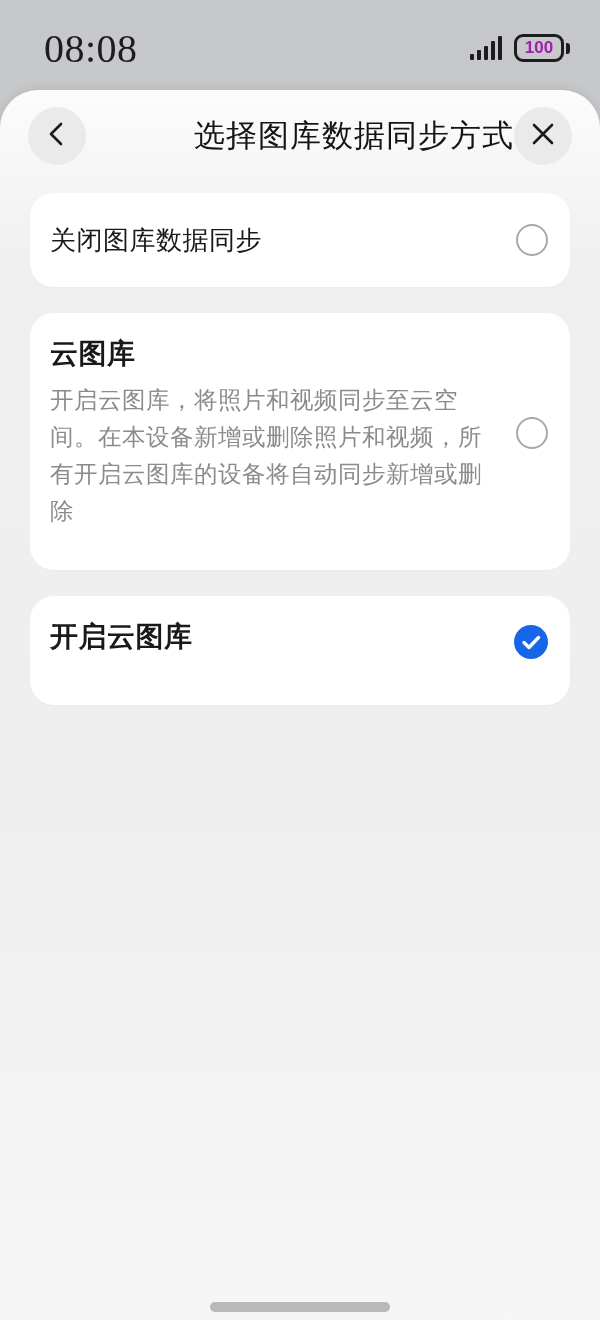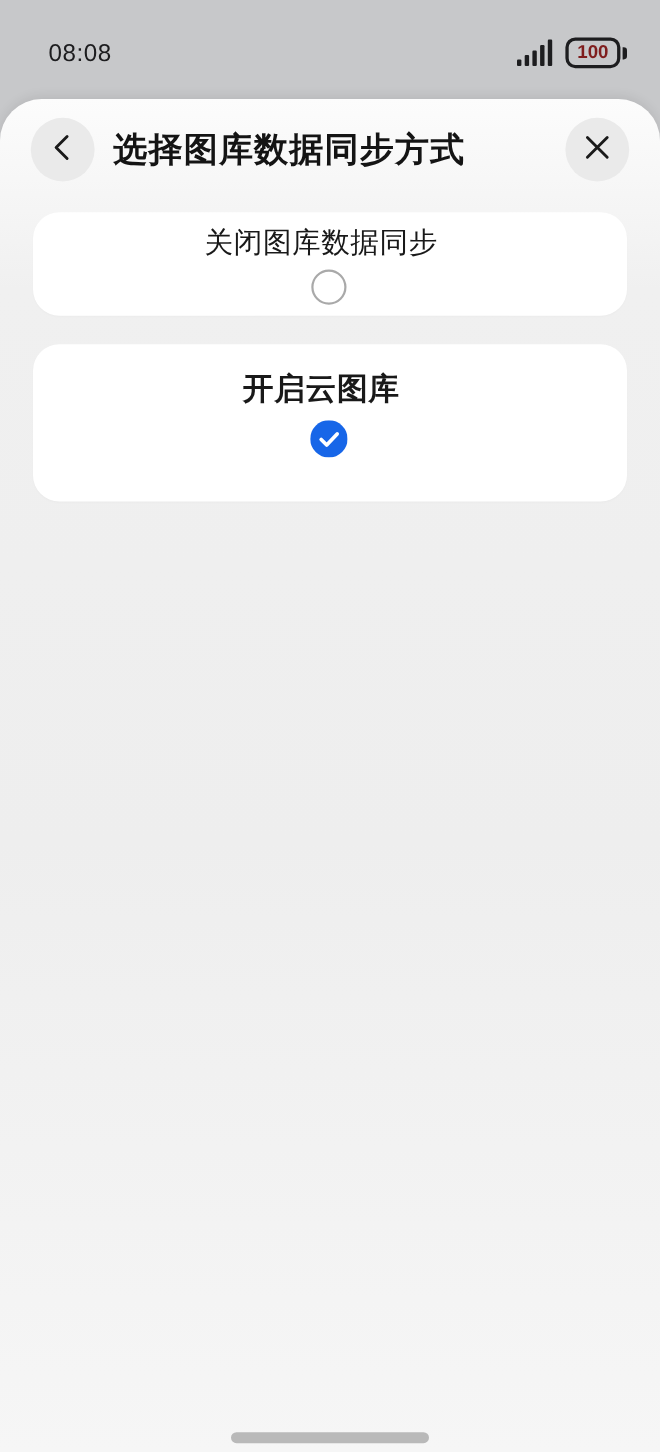--- a/index.html
+++ b/index.html
@@ -11,35 +11,35 @@
     overflow: hidden;
   }
 
   
   .status-bar {
     position: absolute; top: 0; left: 0; right: 0; height: 90px;
     display: flex; align-items: center; justify-content: space-between;
     padding: 6px 30px 0 44px;
     color: #1d1d1f;
   }
-  .status-time { font-size: 22px; font-weight: 400; letter-spacing: 0.5px; }
+  .status-time { font-size: 40px; font-weight: 400; letter-spacing: 0.5px; font-family: Liberation Serif, serif; }
   .status-right { display: flex; align-items: center; gap: 12px; }
   .signal { display: flex; align-items: flex-end; gap: 3px; height: 24px; }
   .signal span { display: block; width: 4px; background: #1d1d1f; border-radius: 1px; }
   .signal span:nth-child(1){ height: 6px; }
   .signal span:nth-child(2){ height: 10px; }
   .signal span:nth-child(3){ height: 14px; }
   .signal span:nth-child(4){ height: 19px; }
   .signal span:nth-child(5){ height: 24px; }
   .battery { display: flex; align-items: center; }
   .battery-body {
     width: 50px; height: 28px;
     border: 3px solid #1d1d1f; border-radius: 9px;
     display: flex; align-items: center; justify-content: center;
-    font-size: 17px; font-weight: 700; color: #7f1d1d;
+    font-size: 17px; font-weight: 700; color: #a21caf;
   }
   .battery-nub {
     width: 4px; height: 11px; background: #1d1d1f;
     border-radius: 0 3px 3px 0; margin-left: 2px;
   }
 
   
   .sheet {
     position: absolute; top: 90px; left: 0; right: 0; bottom: 0;
     border-radius: 38px 38px 0 0;
@@ -52,35 +52,35 @@
     padding: 17px 28px 0 28px;
     margin-bottom: 28px;
   }
   .circle-btn {
     width: 58px; height: 58px; border-radius: 50%;
     background: #eaeaea;
     display: flex; align-items: center; justify-content: center;
     flex: none; cursor: pointer;
   }
   .sheet-title {
-    font-size: 31px; font-weight: 700; color: #141414;
+    font-size: 31px; font-weight: 400; color: #141414;
     margin-left: 17px; letter-spacing: 1px;
     flex: 1 1 auto;
+    text-align: right;
   }
 
   
   .cards { padding: 0 30px; }
   .card {
     background: #ffffff; border-radius: 24px;
     margin-bottom: 26px;
     display: flex; align-items: center;
     padding: 22px 22px 40px 20px;
     box-shadow: 0 1px 2px rgba(0,0,0,0.02);
     cursor: pointer;
-    flex-direction: column;
   }
   .card.simple { min-height: 94px; padding-top: 10px; padding-bottom: 10px; }
   .card-main { flex: 1 1 auto; min-width: 0; padding-right: 14px; }
   .card-label { font-size: 26px; font-weight: 500; color: #191919; letter-spacing: 0.5px; }
   .card-title { font-size: 28px; font-weight: 600; color: #191919; letter-spacing: 0.5px; margin-bottom: 9px; }
   .card-desc  { font-size: 23.5px; color: #8b8b8b; line-height: 37px; letter-spacing: 0.5px; }
 
   .radio {
     flex: none; width: 32px; height: 32px; border-radius: 50%;
     border: 2px solid #a9a9a9; background: transparent;
@@ -141,20 +141,27 @@
 
   <div class="cards">
 
     <div class="card simple">
       <div class="card-main">
         <div class="card-label">关闭图库数据同步</div>
       </div>
       <div class="radio"></div>
     </div>
 
+    <div class="card">
+      <div class="card-main">
+        <div class="card-title">云图库</div>
+        <div class="card-desc">开启云图库，将照片和视频同步至云空间。在本设备新增或删除照片和视频，所有开启云图库的设备将自动同步新增或删除</div>
+      </div>
+      <div class="radio"></div>
+    </div>
 
     <div class="card">
       <div class="card-main">
         <div class="card-title">开启云图库</div>
       </div>
       <div class="radio selected">
         <svg width="34" height="34" viewBox="0 0 34 34">
           <circle cx="17" cy="17" r="17" class="accent-fill" fill="#1766e8"></circle>
           <path d="M10 17.5 L15 22.5 L24.5 12.5" stroke="#ffffff" stroke-width="3.4" fill="none" stroke-linecap="round" stroke-linejoin="round"></path>
         </svg>

